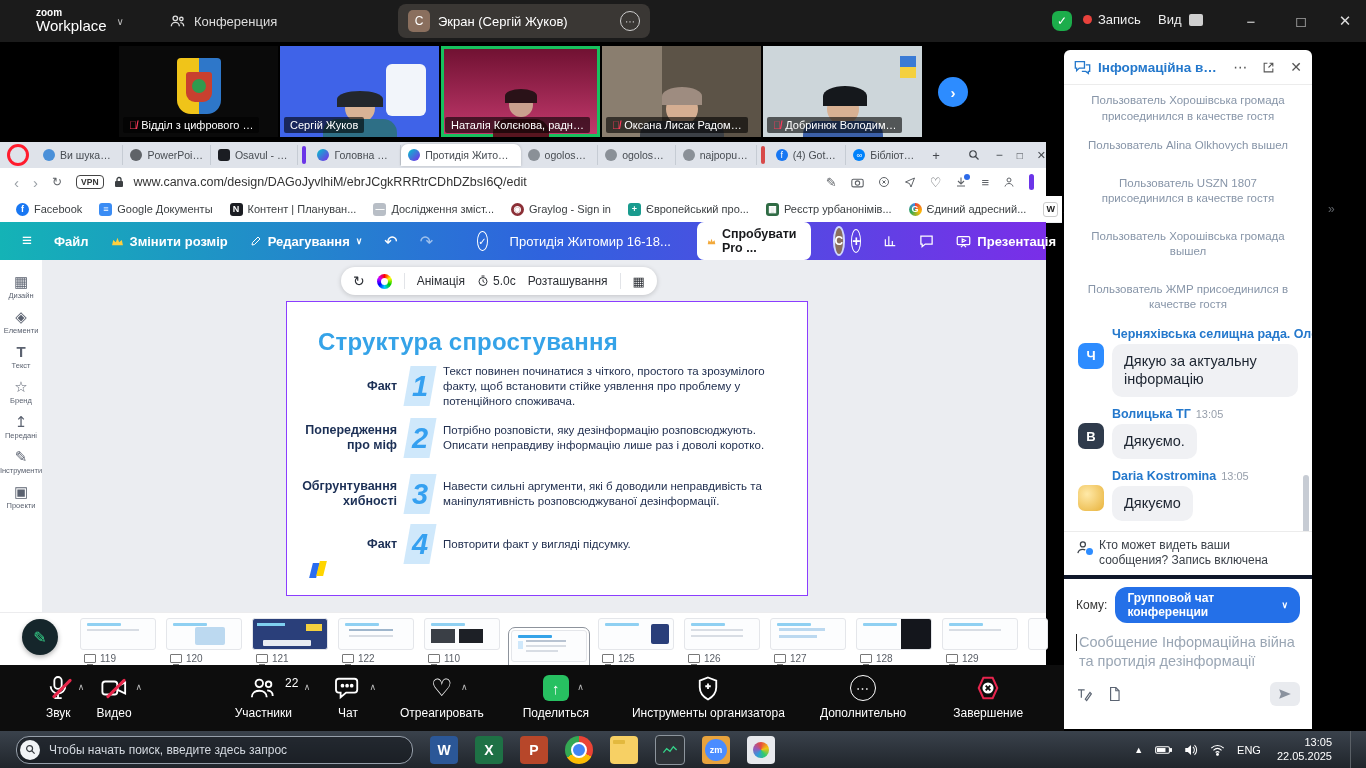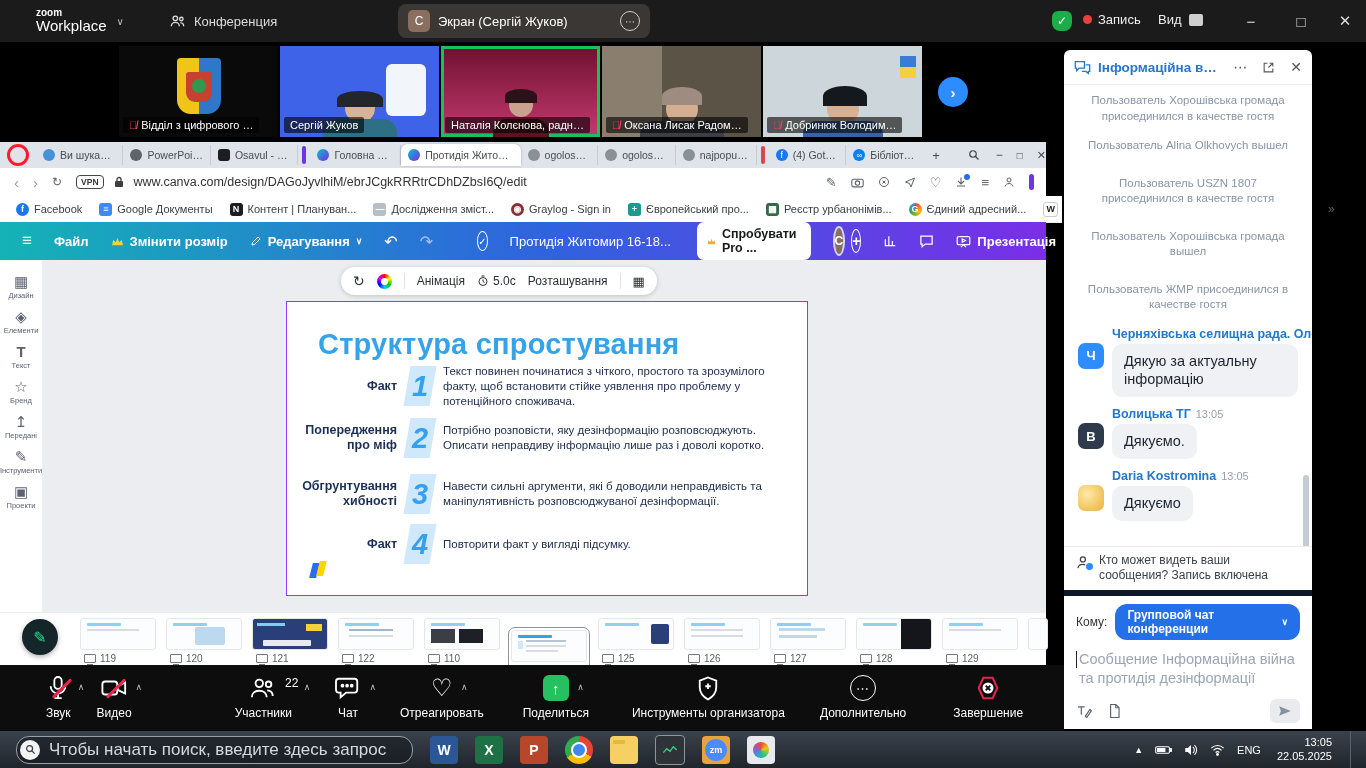--- a/index.html
+++ b/index.html
@@ -57,21 +57,21 @@
   .share-pill{background:#fff;color:#18191c;border-radius:7px;padding:6px 14px;display:flex;gap:7px;align-items:center;font-size:13px;margin-left:18px}
   #cv-side{position:absolute;left:0;top:118px;width:42px;height:352px;background:#fff;border-right:1px solid #e7e9ec;display:flex;flex-direction:column;align-items:center;padding-top:14px;gap:9px}
   .side-it{width:40px;display:flex;flex-direction:column;align-items:center;gap:2px;color:#5b6270}
   .side-it .ic{font-size:15px;line-height:1}
   .side-it .lb{font-size:7.5px;white-space:nowrap}
   #canvas{position:absolute;left:42px;top:118px;width:1004px;height:352px;background:#ebedf1}
   #ctxbar{position:absolute;left:341px;top:125px;height:28px;background:#fff;border-radius:14px;box-shadow:0 1px 5px rgba(0,0,0,.18);display:flex;align-items:center;padding:0 12px;gap:12px;font-size:12px;color:#2c2f35}
   .rainbow{width:15px;height:15px;border-radius:50%;background:conic-gradient(#f00,#ff0,#0c0,#0cf,#00f,#c0f,#f00);position:relative}
   .rainbow:after{content:"";position:absolute;inset:4px;background:#fff;border-radius:50%}
   #slide{position:absolute;left:287px;top:160px;width:520px;height:293px;background:#fff;outline:1.5px solid #8b3dff}
-  .sl-title{position:absolute;left:31px;top:26px;font-size:29px;font-weight:700;color:#35a3e8;letter-spacing:.2px}
+  .sl-title{position:absolute;left:31px;top:26px;font-size:24px;font-weight:700;color:#35a3e8;letter-spacing:.2px}
   .step{position:absolute;left:10px;width:500px;display:flex;align-items:center}
   .st-label{width:100px;text-align:right;font-size:12.5px;font-weight:700;color:#1b2f55;line-height:1.2}
   .st-num{width:46px;display:flex;justify-content:center}
   .numbox{width:26px;height:40px;background:#cfe8fb;transform:skewX(-10deg);display:flex;align-items:center;justify-content:center}
   .numbox span{transform:skewX(10deg);font-size:29px;font-weight:700;color:#35a0f0;font-style:italic}
   .st-text{width:352px;font-size:11.5px;color:#223050;line-height:1.3;font-weight:500}
   .sl-logo{position:absolute;left:24px;bottom:16px;width:16px;height:18px}
   .sl-logo i{position:absolute;width:7px;height:15px;transform:skewX(-14deg)}
   
   #thumbstrip{position:absolute;left:0;top:470px;width:1046px;height:53px;background:#fff;border-top:1px solid #ececee}
@@ -101,30 +101,30 @@
   .ch-hic{color:#555;font-size:14px;margin-left:8px}
   #msgs{flex:1;overflow:hidden;padding:8px 14px 0;position:relative}
   .sysmsg{color:#8795a8;font-size:11.5px;text-align:center;line-height:1.35;margin:0 auto 14px;max-width:262px}
   .msg{margin-bottom:10px;position:relative;padding-left:34px}
   .mav{position:absolute;left:0;top:16px;width:26px;height:26px;border-radius:7px;color:#fff;font-size:13px;font-weight:700;display:flex;align-items:center;justify-content:center}
   .mhead{font-size:12.5px;color:#2478cc;font-weight:700;margin-bottom:3px;white-space:nowrap}
   .mhead .tm{color:#98a0ac;font-weight:400;font-size:11px;margin-left:5px}
   .mbubble{display:inline-block;background:#f0f1f4;border-radius:10px;padding:8px 12px;font-size:14.5px;color:#1c2430;line-height:1.3;max-width:215px}
   #chat-scroll{position:absolute;right:3px;top:390px;width:6px;height:125px;border-radius:3px;background:#c7ccd4}
   #privacy{border-top:1px solid #ececec;padding:6px 12px;display:flex;gap:8px;align-items:flex-start;font-size:12px;color:#3a4048;line-height:1.3}
-  #compose{border-top:6px solid #0f172a;padding:8px 12px 6px}
+  #compose{border-top:4px solid #0f172a;padding:8px 12px 23px}
   .to-row{display:flex;align-items:center;gap:8px;font-size:12px;color:#333}
   .to-pill{background:#2470e8;color:#fff;font-weight:700;font-size:12px;border-radius:12px;padding:4px 12px;display:flex;gap:5px;align-items:center}
   .ph{margin-top:10px;font-size:14.5px;color:#9aa6b4;line-height:1.35;position:relative;padding-left:3px}
   .caret{position:absolute;left:0;top:1px;width:1.4px;height:17px;background:#222}
   .comp-icons{display:flex;align-items:center;margin-top:10px;color:#5b6472}
   .send-btn{margin-left:auto;width:30px;height:24px;border-radius:6px;background:#e9ebef;display:flex;align-items:center;justify-content:center;color:#8a929e}
   
   #taskbar{position:absolute;left:0;top:731px;width:1366px;height:37px;background:linear-gradient(#3a424c,#20252b);display:flex;align-items:center}
-  #tsearch{margin-left:16px;width:392px;height:26px;border:1px solid #97a0ab;border-radius:13px;background:rgba(20,24,30,.55);display:flex;align-items:center;gap:9px;padding-left:3px;color:#d4d9e0;font-size:17px}
+  #tsearch{margin-left:16px;width:392px;height:26px;border:1px solid #97a0ab;border-radius:13px;background:rgba(20,24,30,.55);display:flex;align-items:center;gap:9px;padding-left:3px;color:#d4d9e0;font-size:12px}
   .mag-badge{width:20px;height:20px;border-radius:50%;background:#f2f4f6;display:flex;align-items:center;justify-content:center}
   .tk-ic{width:28px;height:28px;border-radius:4px;margin-left:17px;display:flex;align-items:center;justify-content:center;color:#fff;font-weight:700;font-size:14px;flex:none}
   #tray{margin-left:auto;display:flex;align-items:center;gap:12px;color:#fff;padding-right:8px}
   .clock{font-size:11px;text-align:right;line-height:1.25;margin-left:4px}
   .showdesk{width:7px;height:37px;border-left:1px solid #5a6066;margin-left:6px}
 </style>
 </head>
 <body>
 
 <div id="titlebar">

